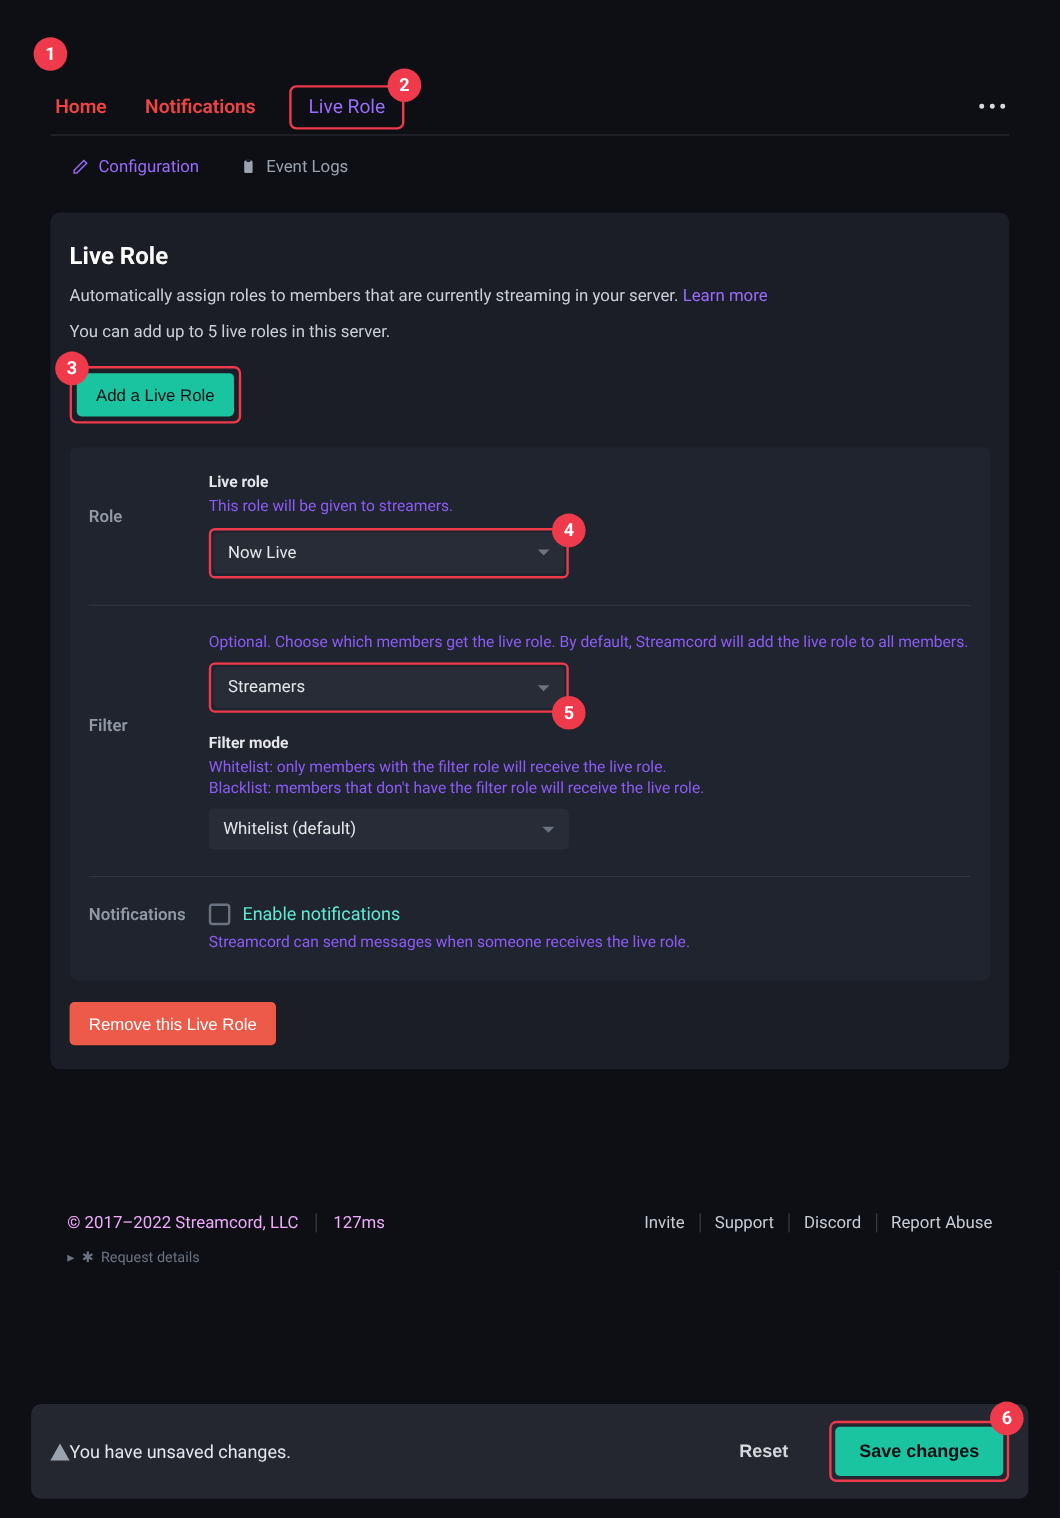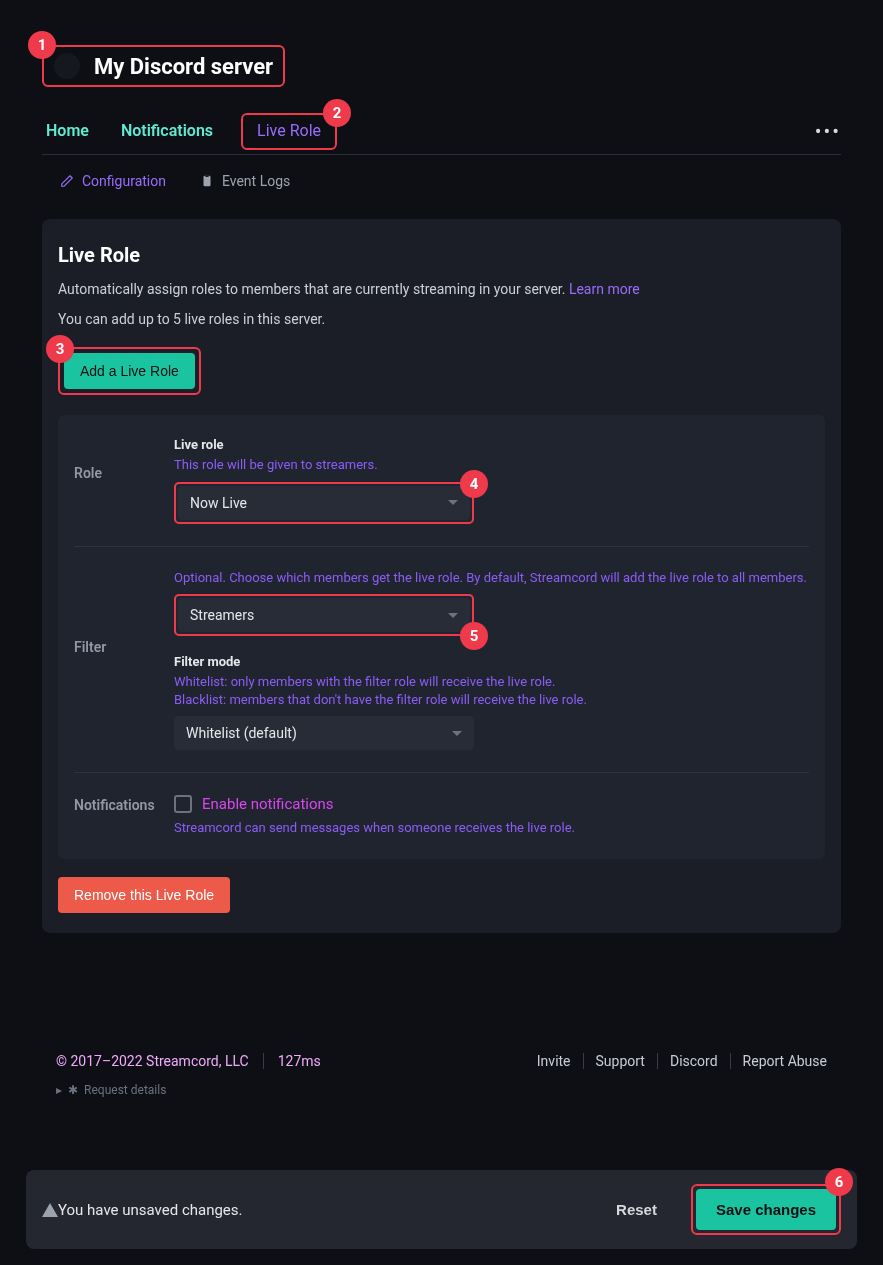--- a/index.html
+++ b/index.html
@@ -42,21 +42,21 @@
   display: flex;
   align-items: center;
   gap: 24px;
   border-bottom: 1px solid #2a2e37;
   padding-bottom: 0;
   position: relative;
 }
 .tab {
   font-size: 16px;
   font-weight: 600;
-  color: #5eead4;
+  color: #ef4444;
   padding: 8px 4px 14px 4px;
   cursor: pointer;
 }
 .tab-active-box {
   border: 2px solid #ee3a4a;
   border-radius: 6px;
   padding: 6px 14px 8px 14px;
   margin-bottom: 4px;
 }
 .tab-active { color: #9a6cfe; }
@@ -195,21 +195,21 @@
   margin-bottom: 6px;
 }
 .checkbox {
   width: 18px;
   height: 18px;
   border: 2px solid #6b7280;
   border-radius: 3px;
   background: transparent;
   cursor: pointer;
 }
-.checkbox-label { font-size: 15px; color: #d946ef; }
+.checkbox-label { font-size: 15px; color: #5eead4; }
 .remove-btn {
   background: #ee5a4a;
   color: #fff;
   font-size: 14px;
   font-weight: 500;
   padding: 10px 16px;
   border: none;
   border-radius: 4px;
   cursor: pointer;
   margin-top: 18px;
@@ -321,24 +321,20 @@
   position: relative;
 }
 </style>
 </head>
 <body>
 
 <div class="container">
 
   <div class="header-row">
     <div class="badge" style="top:-14px; left:-14px;">1</div>
-    <div class="server-box">
-      <div class="avatar"></div>
-      <div class="server-name">My Discord server</div>
-    </div>
   </div>
 
   <div class="tabs-row">
     <div class="tab">Home</div>
     <div class="tab">Notifications</div>
     <div style="position:relative;">
       <div class="badge" style="top:-14px; right:-14px;">2</div>
       <div class="tab-active-box">
         <span class="tab-active">Live Role</span>
       </div>

